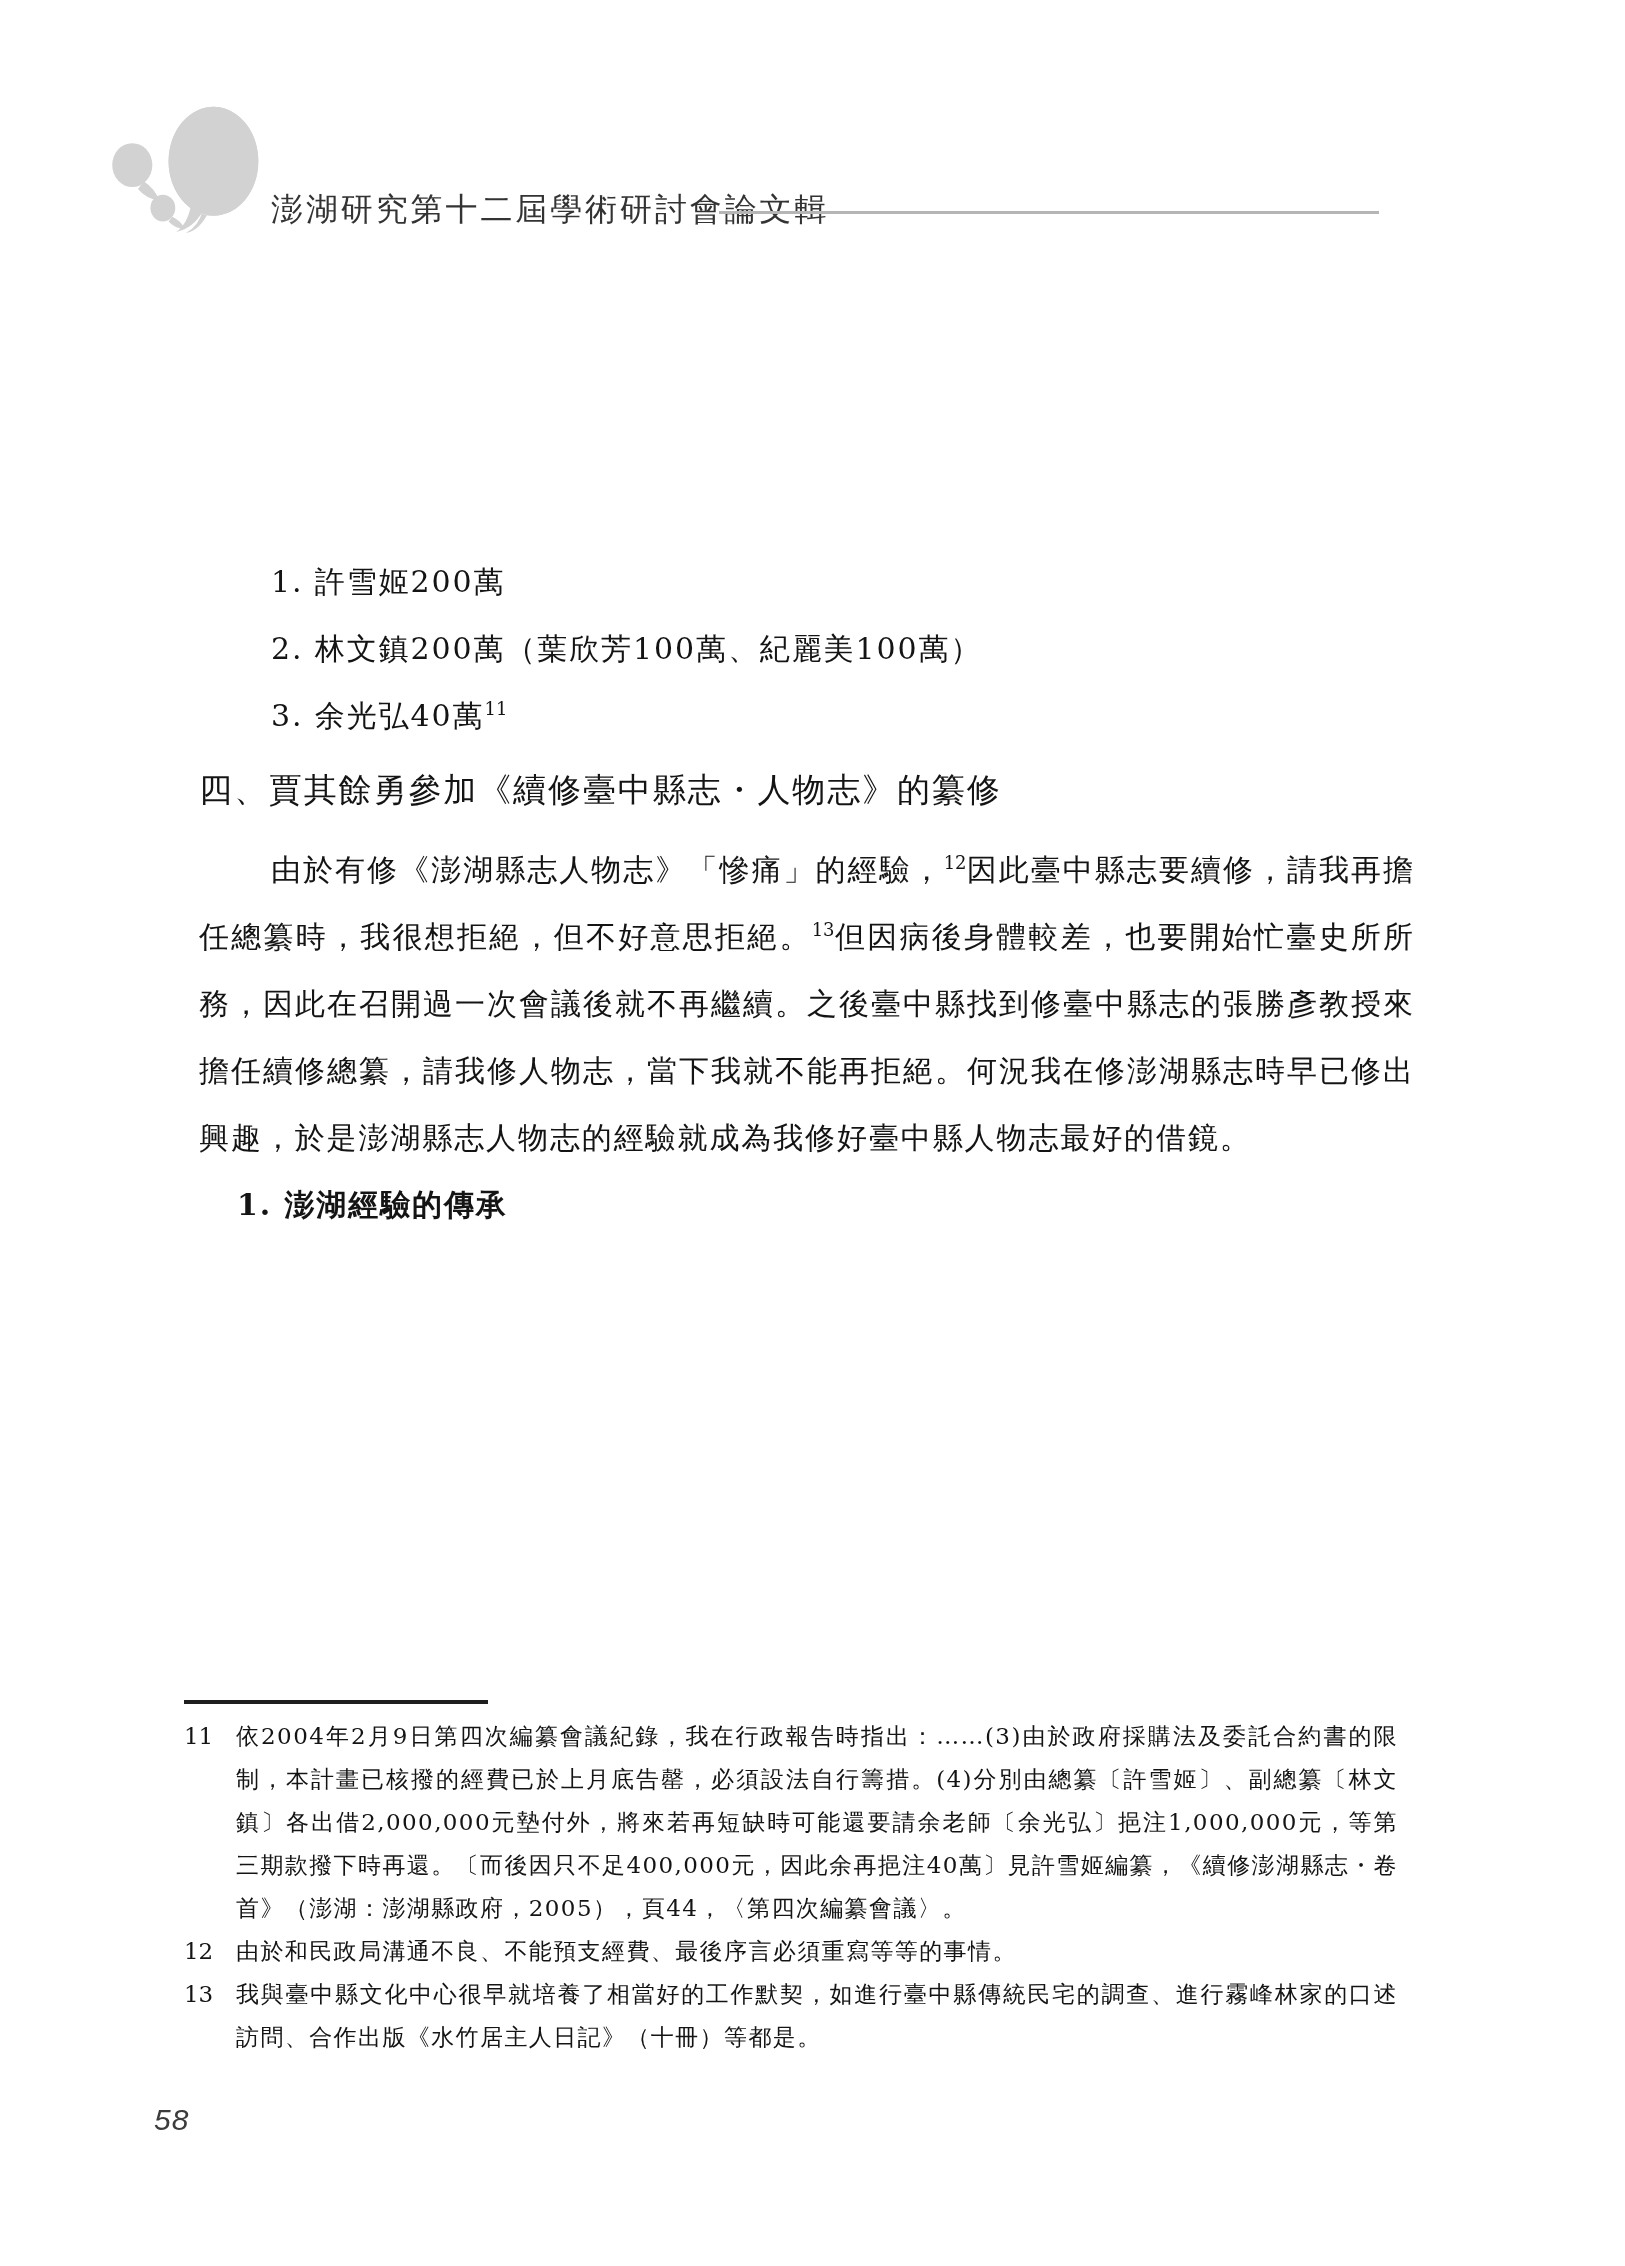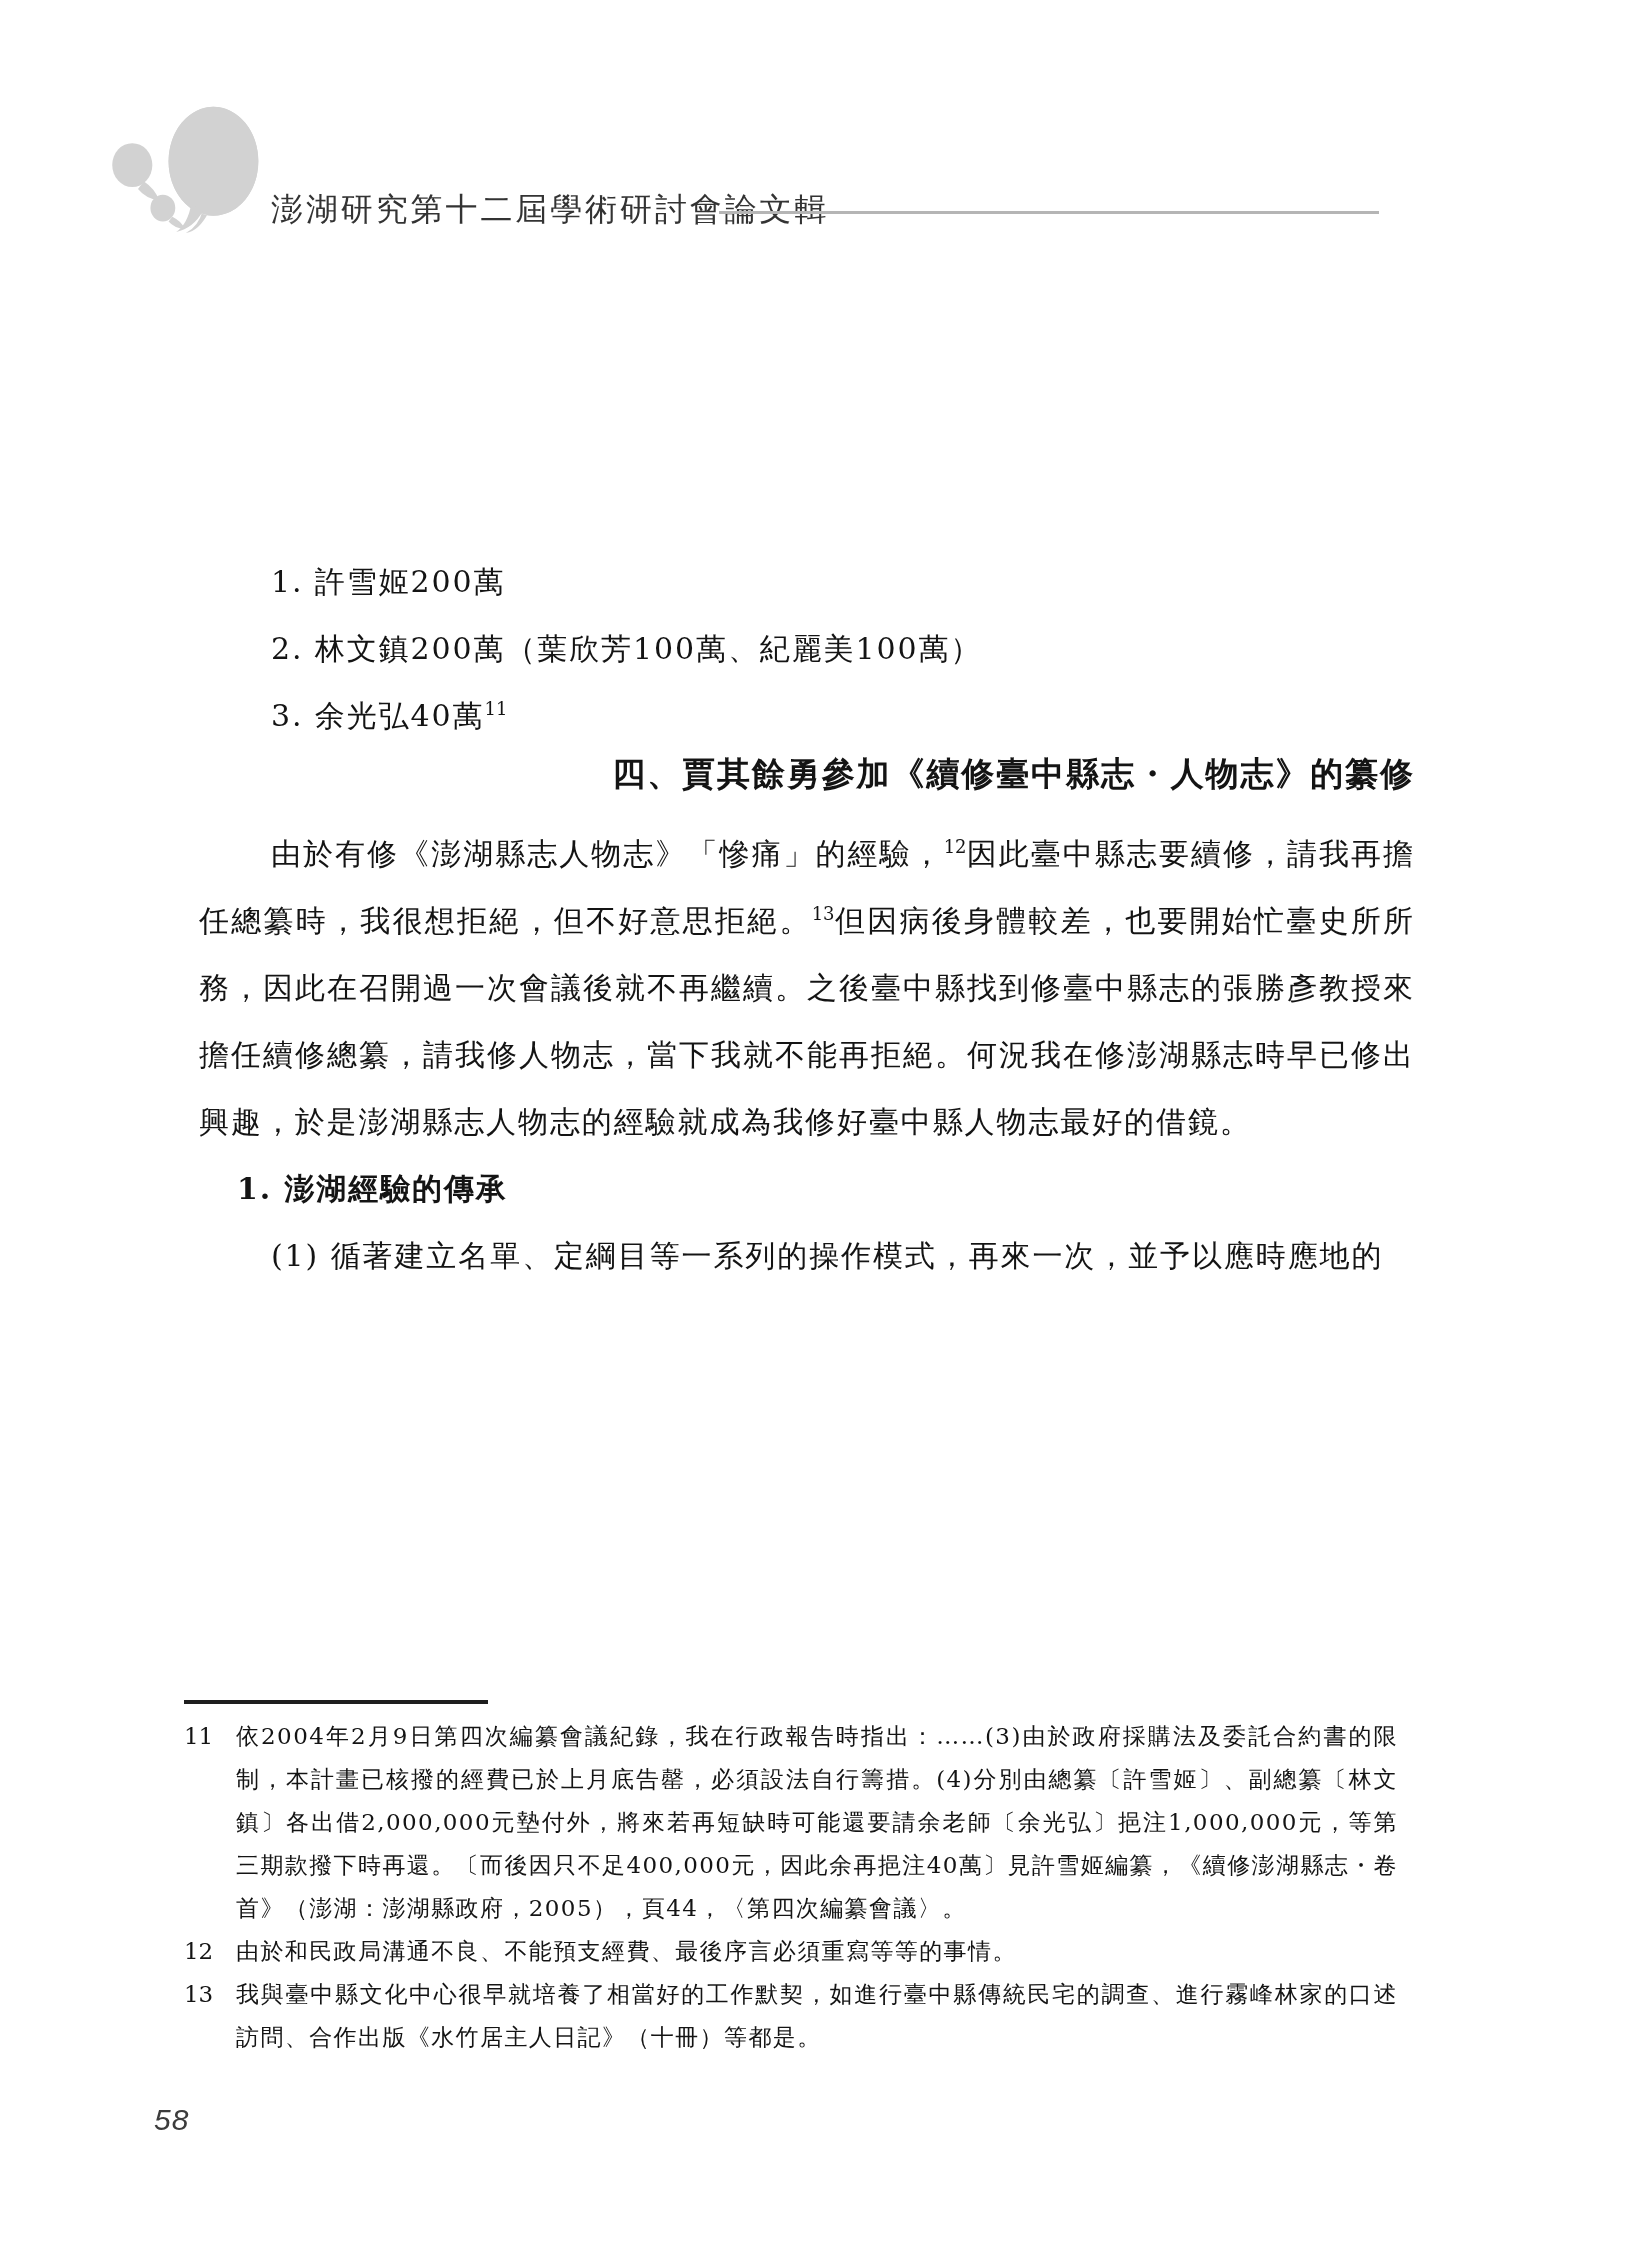--- a/index.html
+++ b/index.html
@@ -42,26 +42,26 @@
     width: 1216px;
     font-size: 30px;
     line-height: 67px;
     letter-spacing: 1.9px;
     text-align: justify;
     text-justify: inter-character;
   }
   .list-line { padding-left: 72px; }
   .para { margin: 0; text-indent: 72px; }
   .section-heading {
-    margin: 4px 0 25px 0;
+    margin: 20px 0 25px 0;
     font-size: 33px;
-    font-weight: bold;
+    font-weight: normal;
     letter-spacing: 1.9px;
     line-height: 42px;
-    text-align: right;
+    text-align: left;
     white-space: nowrap;
   }
   .subsection-heading { line-height: 57px; }
   .sub-item { padding-left: 38px; font-weight: bold; }
   .sub-sub-item { padding-left: 72px; }
   .sup {
     font-size: 18px;
     vertical-align: super;
     letter-spacing: 0;
     line-height: 0;
@@ -121,21 +121,20 @@
     <div class="list-line">1. 許雪姬200萬</div>
     <div class="list-line">2. 林文鎮200萬（葉欣芳100萬、紀麗美100萬）</div>
     <div class="list-line"><span>3. 余光弘40萬</span><span class="sup">11</span></div>
 
 
     <h2 class="section-heading">四、賈其餘勇參加《續修臺中縣志・人物志》的纂修</h2>
 
     <p class="para"><span>由於有修《澎湖縣志人物志》「慘痛」的經驗，</span><span class="sup">12</span><span>因此臺中縣志要續修，請我再擔任總纂時，我很想拒絕，但不好意思拒絕。</span><span class="sup">13</span><span>但因病後身體較差，也要開始忙臺史所所務，因此在召開過一次會議後就不再繼續。之後臺中縣找到修臺中縣志的張勝彥教授來擔任續修總纂，請我修人物志，當下我就不能再拒絕。何況我在修澎湖縣志時早已修出興趣，於是澎湖縣志人物志的經驗就成為我修好臺中縣人物志最好的借鏡。</span></p>
 
     <div class="sub-item">1. 澎湖經驗的傳承</div>
-    <div class="sub-sub-item">(1) 循著建立名單、定綱目等一系列的操作模式，再來一次，並予以應時應地的</div>
   </div>
 
   <div class="footnotes">
     <div class="fn-rule"></div>
     <div class="footnote">
       <span class="fn-num">11</span>
       <span>依2004年2月9日第四次編纂會議紀錄，我在行政報告時指出：……(3)由於政府採購法及委託合約書的限制，本計畫已核撥的經費已於上月底告罄，必須設法自行籌措。(4)分別由總纂〔許雪姬〕、副總纂〔林文鎮〕各出借2,000,000元墊付外，將來若再短缺時可能還要請余老師〔余光弘〕挹注1,000,000元，等第三期款撥下時再還。〔而後因只不足400,000元，因此余再挹注40萬〕見許雪姬編纂，《續修澎湖縣志・卷首》（澎湖：澎湖縣政府，2005），頁44，〈第四次編纂會議〉。</span>
     </div>
     <div class="footnote">
       <span class="fn-num">12</span>

